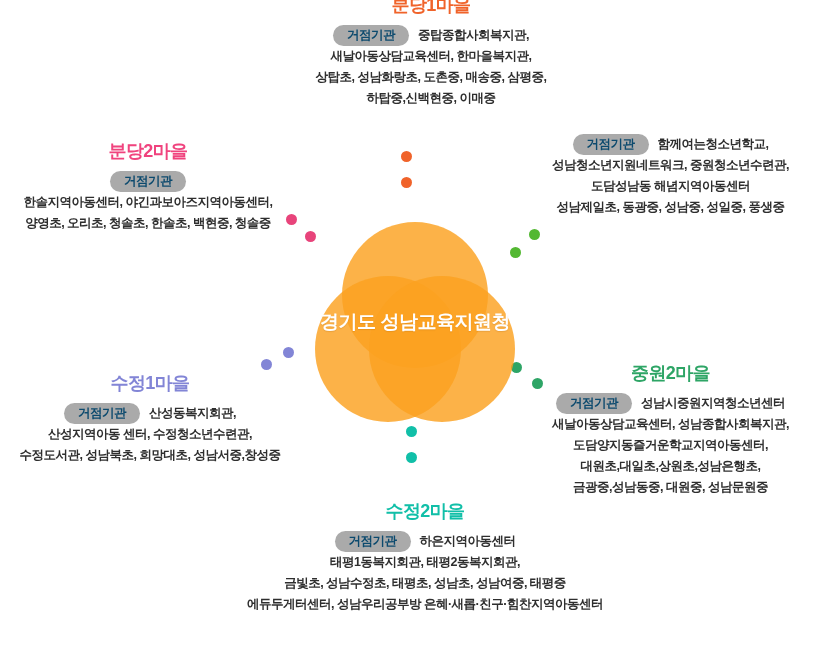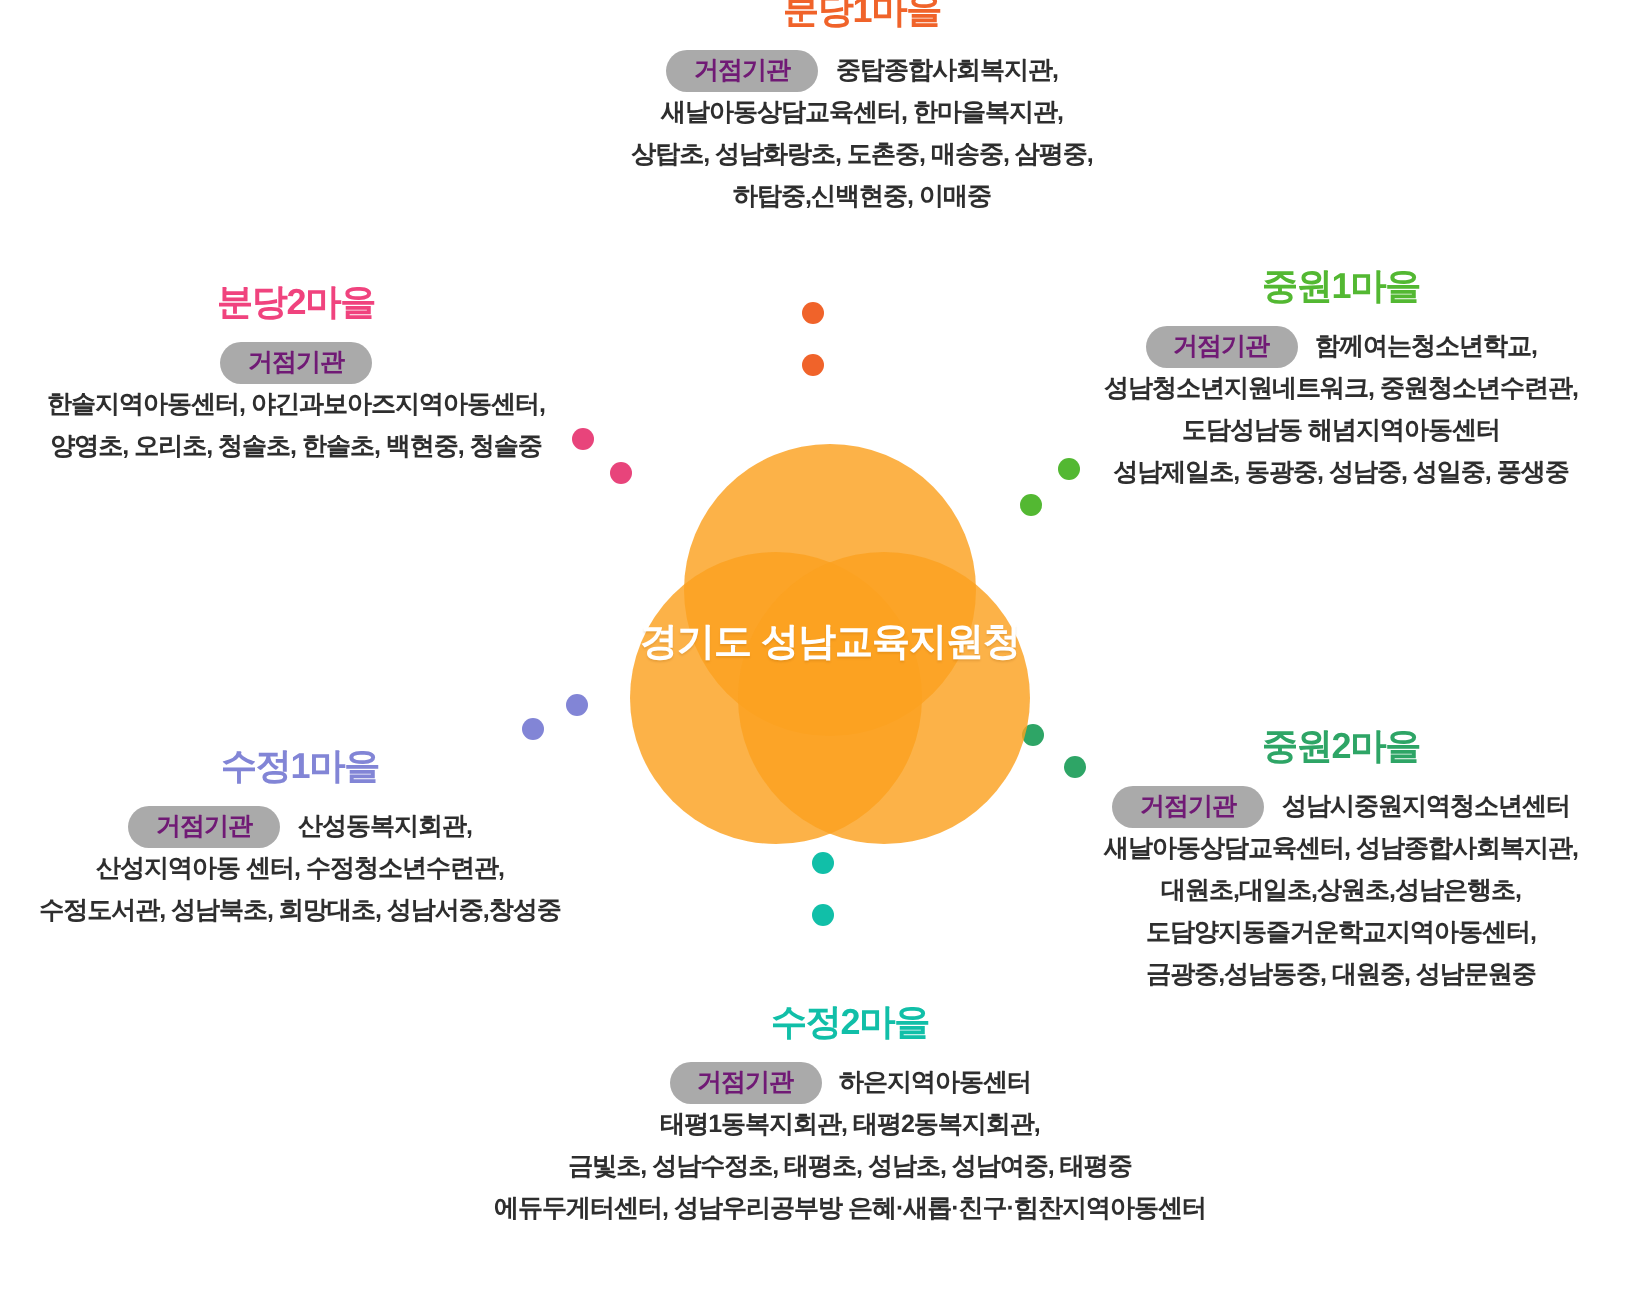--- a/index.html
+++ b/index.html
@@ -87,21 +87,21 @@
   .first-line {
     display: flex;
     align-items: center;
     justify-content: center;
     gap: 9px;
     white-space: nowrap;
   }
   .badge {
     display: inline-block;
     background: #AAAAAA;
-    color: #701a75;
+    color: #0c4a6e;
     border-radius: 11px;
     padding: 3px 14px 4px 14px;
     font-size: 12.5px;
     font-weight: bold;
     letter-spacing: -0.5px;
     line-height: 1.15;
     white-space: nowrap;
   }
   .line { white-space: nowrap; }
 
@@ -163,21 +163,20 @@
         <div class="village-title" style="color: rgb(240, 67, 126);">분당2마을</div>
         <div class="village-body">
           <div class="first-line">
             <span class="badge">거점기관</span>
           </div>
           <div class="line">한솔지역아동센터, 야긴과보아즈지역아동센터,</div>
           <div class="line">양영초, 오리초, 청솔초, 한솔초, 백현중, 청솔중</div>
         </div>
       </div>
       <div class="village align-center" id="v-jungwon1">
-        <div class="village-title" style="color: rgb(83, 184, 50);">중원1마을</div>
         <div class="village-body">
           <div class="first-line">
             <span class="badge">거점기관</span>
             <span>함께여는청소년학교,</span>
           </div>
           <div class="line">성남청소년지원네트워크, 중원청소년수련관,</div>
           <div class="line">도담성남동 해념지역아동센터</div>
           <div class="line">성남제일초, 동광중, 성남중, 성일중, 풍생중</div>
         </div>
       </div>
@@ -193,22 +192,22 @@
         </div>
       </div>
       <div class="village align-center" id="v-jungwon2">
         <div class="village-title" style="color: rgb(46, 165, 102); text-align: center;">중원2마을</div>
         <div class="village-body">
           <div class="first-line">
             <span class="badge">거점기관</span>
             <span>성남시중원지역청소년센터</span>
           </div>
           <div class="line">새날아동상담교육센터, 성남종합사회복지관,</div>
+          <div class="line">도담양지동즐거운학교지역아동센터,</div>
           <div class="line">대원초,대일초,상원초,성남은행초,</div>
-          <div class="line">도담양지동즐거운학교지역아동센터,</div>
           <div class="line">금광중,성남동중, 대원중, 성남문원중</div>
         </div>
       </div>
       <div class="village align-center" id="v-sujeong2">
         <div class="village-title" style="color: rgb(17, 191, 168);">수정2마을</div>
         <div class="village-body">
           <div class="first-line">
             <span class="badge">거점기관</span>
             <span>하은지역아동센터</span>
           </div>

